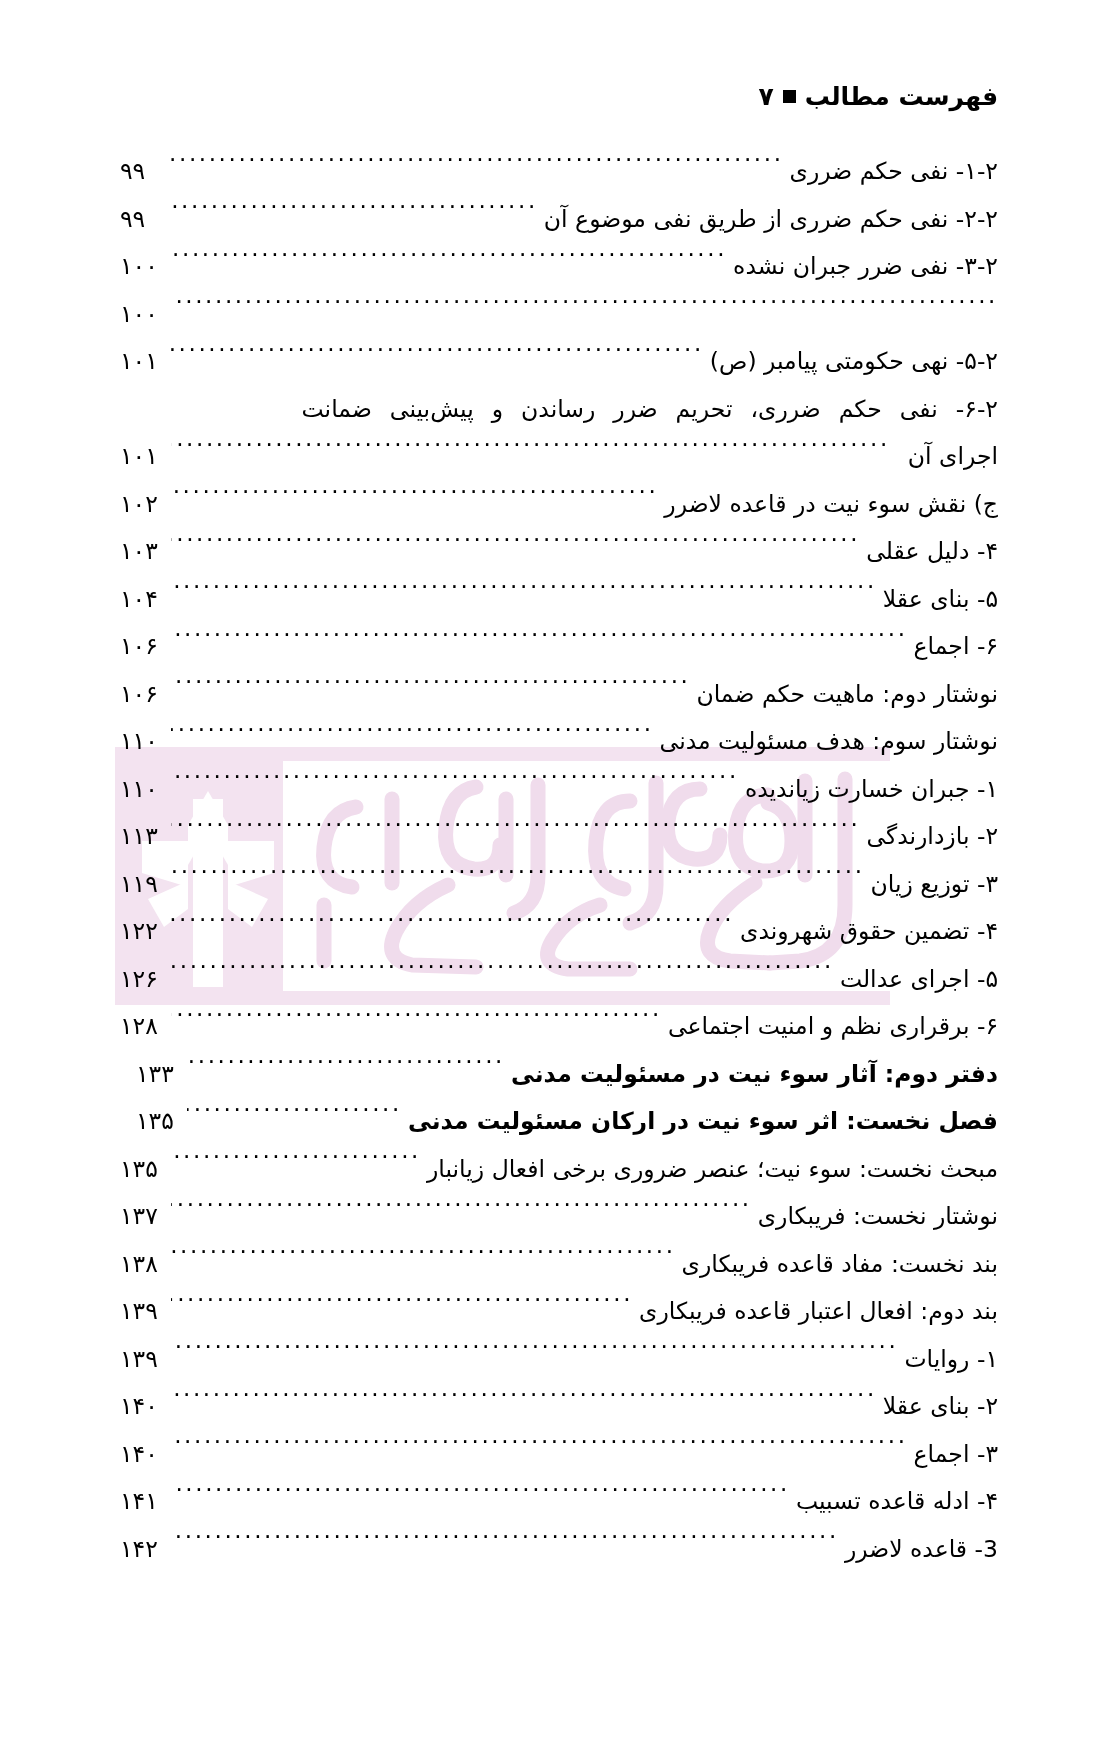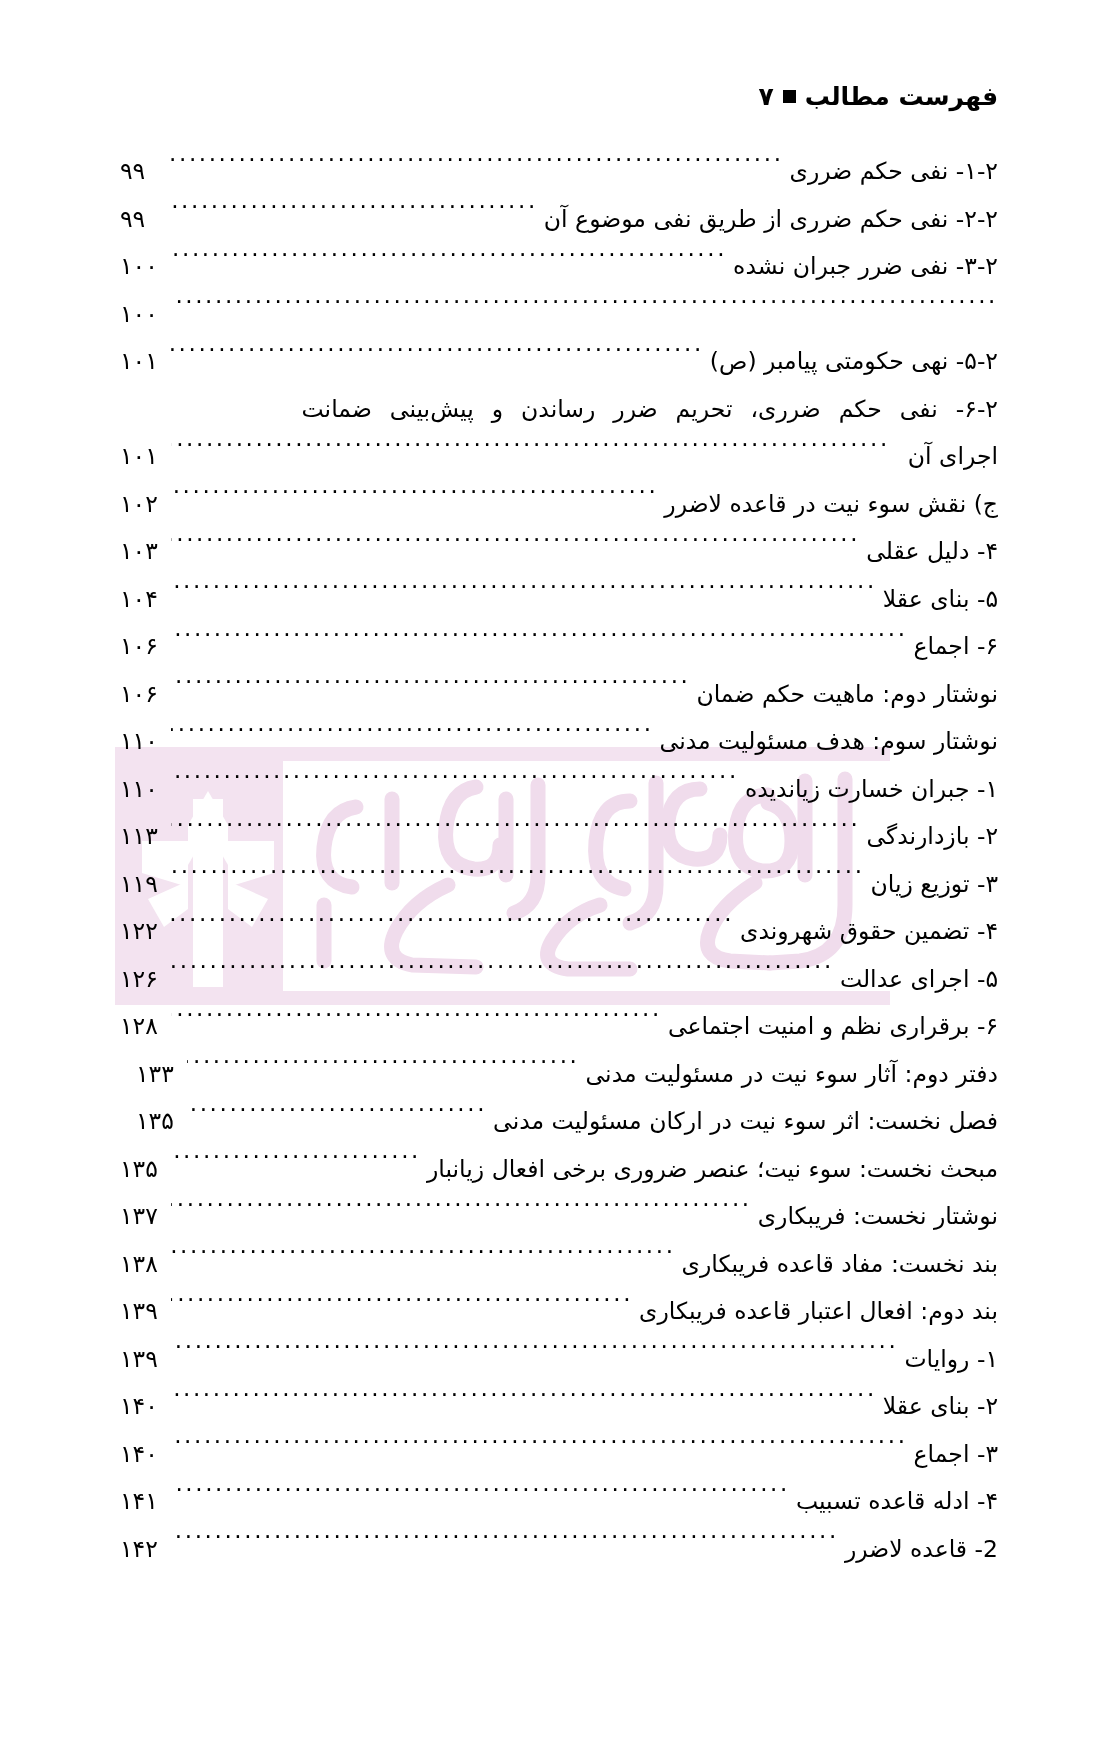--- a/index.html
+++ b/index.html
@@ -99,21 +99,21 @@
     display: flex;
     flex-direction: row;
     align-items: baseline;
     width: 100%;
     font-size: 23.5px;
     line-height: 47.5px;
     height: 47.5px;
     white-space: nowrap;
     overflow: hidden;
   }
-  .toc-row.bold .entry-title { font-weight: normal; }
+  .toc-row.bold .entry-title { font-weight: bold; }
   .toc-row.bold .entry-page  { font-weight: normal; margin-left: 16px; }
 
   .entry-title {
     flex: 0 0 auto;
     padding-left: 6px;
   }
   .entry-leader {
     flex: 1 1 auto;
     overflow: hidden;
     height: 1em;
@@ -369,19 +369,19 @@
       <span class="entry-page">۱۴۰</span>
     </div>
 
     <div class="toc-row">
       <span class="entry-title">۴- ادله قاعده تسبیب</span>
       <span class="entry-leader"></span>
       <span class="entry-page">۱۴۱</span>
     </div>
 
     <div class="toc-row">
-      <span class="entry-title">2- قاعده لاضرر</span>
+      <span class="entry-title">3- قاعده لاضرر</span>
       <span class="entry-leader"></span>
       <span class="entry-page">۱۴۲</span>
     </div>
 
   </div>
 </div>
 
 </body></html>

